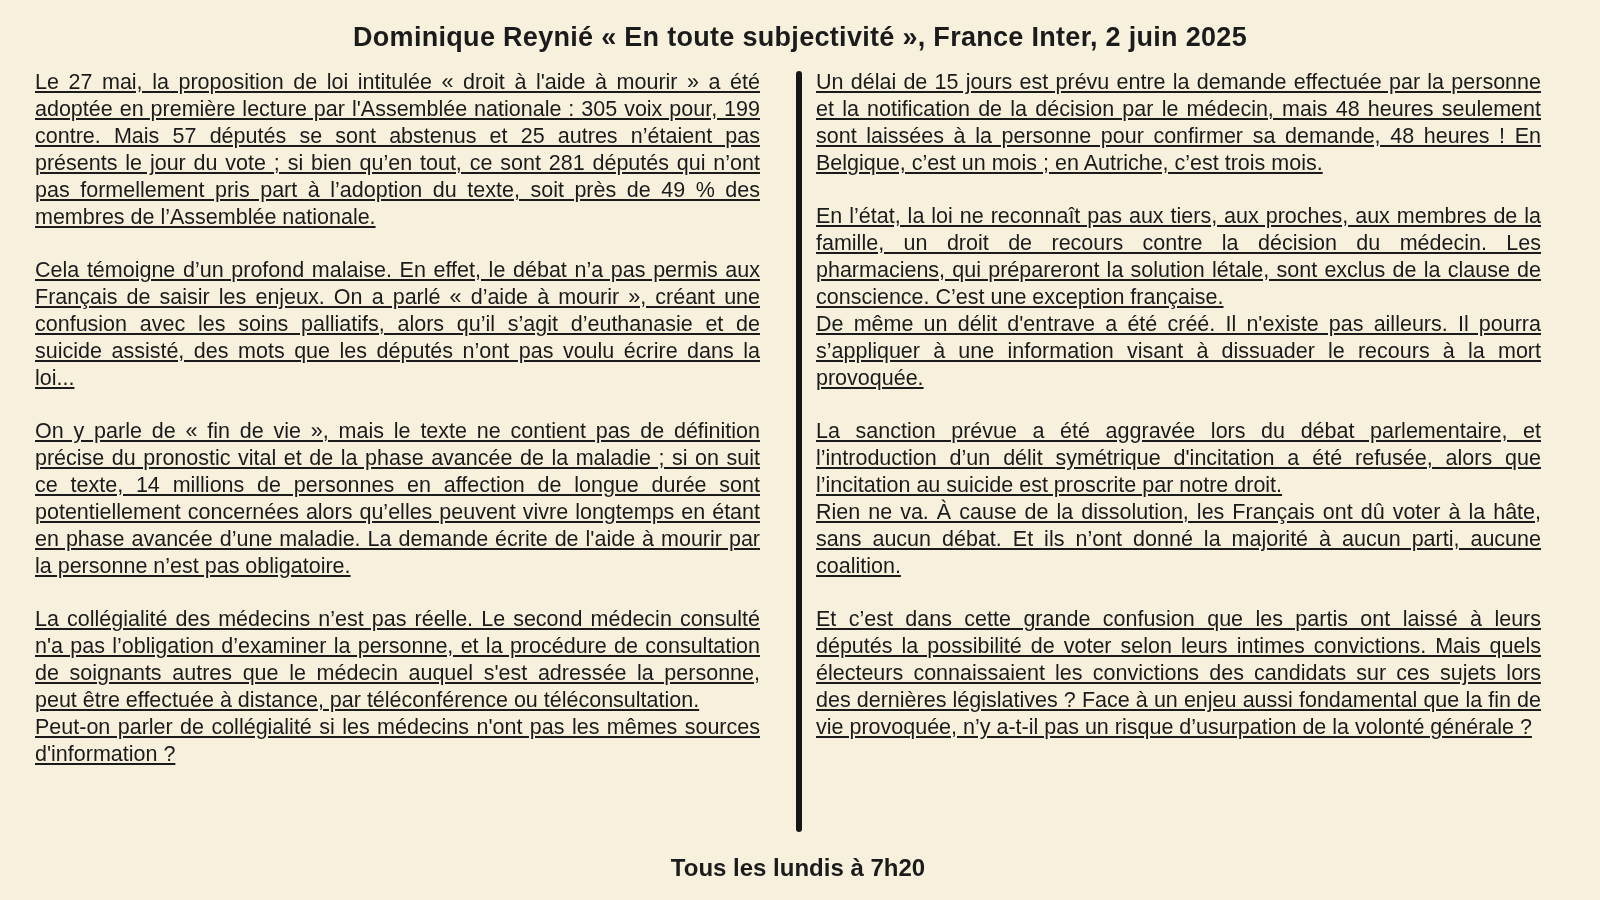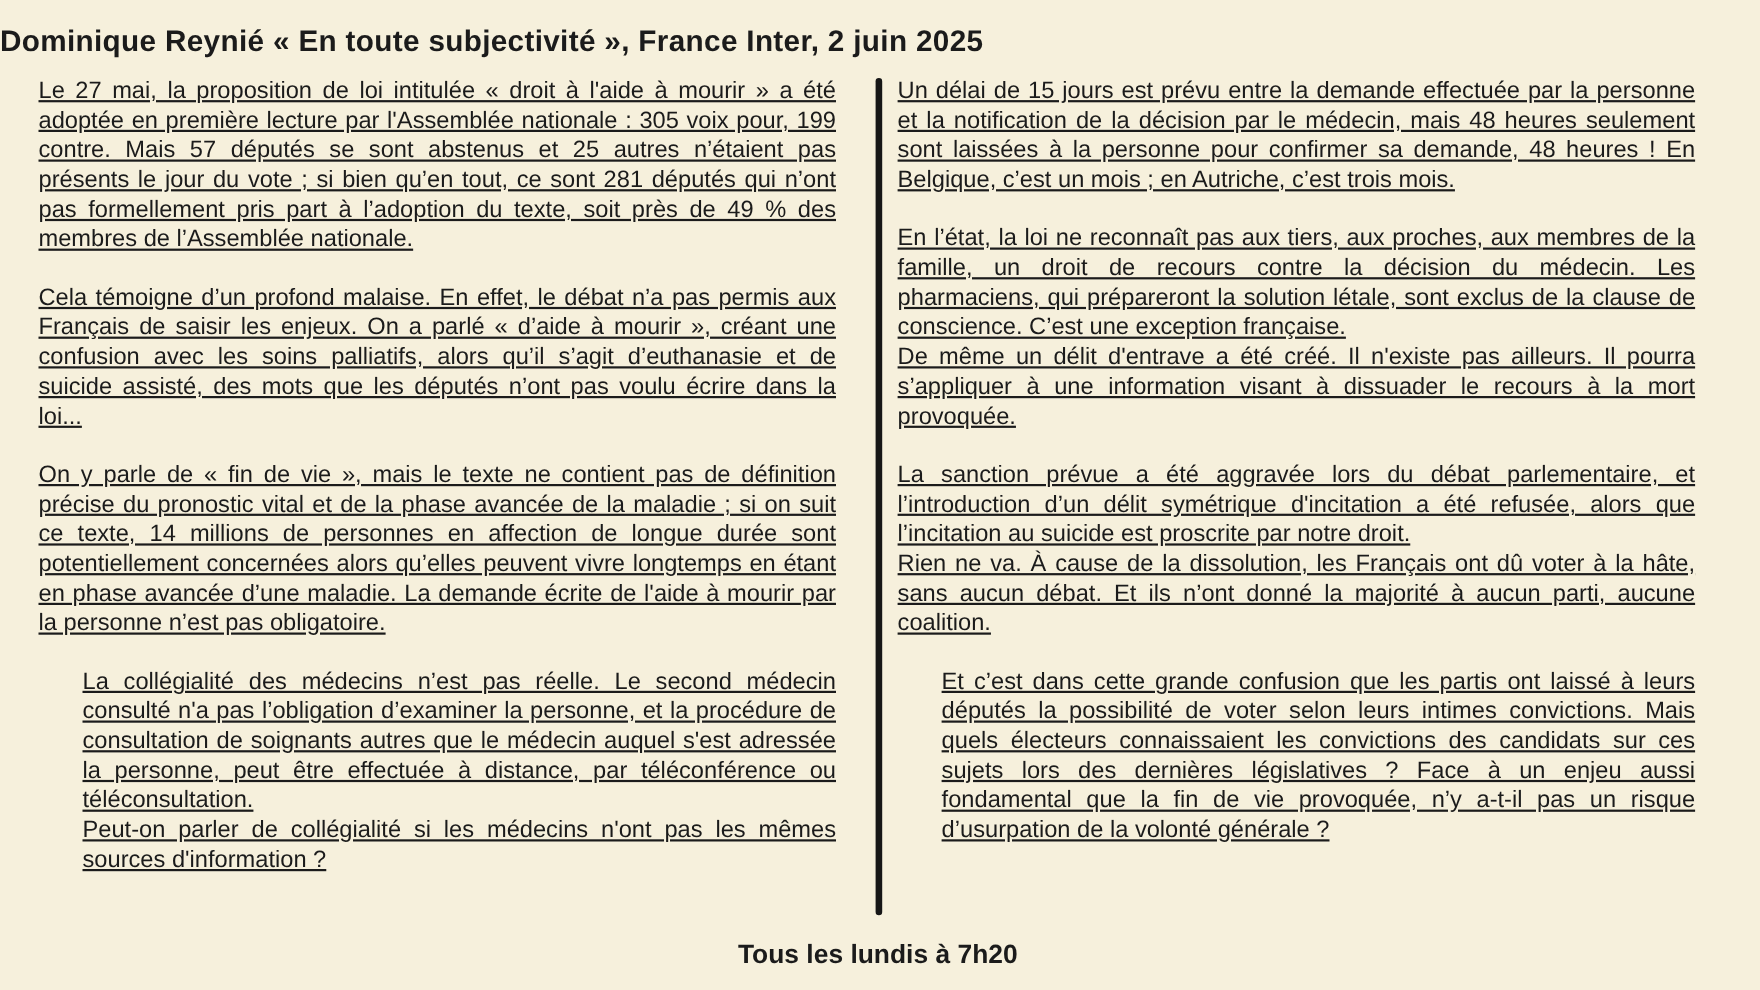--- a/index.html
+++ b/index.html
@@ -7,37 +7,37 @@
     width: 1600px; height: 900px; overflow: hidden;
     font-family: "Liberation Sans", "DejaVu Sans", sans-serif;
   }
   .page {
     width: 1600px; height: 900px; box-sizing: border-box;
     background: #f6f0dc; color: #1b1b1b;
     display: flex; flex-direction: column;
     padding-top: 14px;
   }
   .title {
-    font-weight: 700; font-size: 27px;
+    text-align: center; font-weight: 700; font-size: 27px;
     letter-spacing: 0.3px; margin: 8px 0 16px 0; flex: 0 0 auto;
   }
   .content {
     flex: 1 1 auto; display: flex; align-items: stretch;
     padding-left: 35px; overflow: hidden;
   }
   .col {
     width: 725px; flex: 0 0 725px;
     text-align: justify; font-size: 21.5px; line-height: 27px; text-decoration: underline;
   }
   .divider {
     flex: 0 0 6px; width: 6px; background: #161616;
     margin: 2px 14px 16px 36px; border-radius: 3px;
   }
   .para { margin: 0 0 26px 0; }
-  .para:last-child { margin-bottom: 0; margin-left: 40px; }
+  .para:last-child { margin-bottom: 0; }
   .part { margin: 0; }
   .footer {
     flex: 0 0 auto; text-align: center; font-weight: 700;
     font-size: 24px; padding: 6px 4px 18px 0;
   }
 </style>
 </head>
 <body>
 
 <div class="page" style="background: rgb(246, 240, 220); color: rgb(27, 27, 27);">

